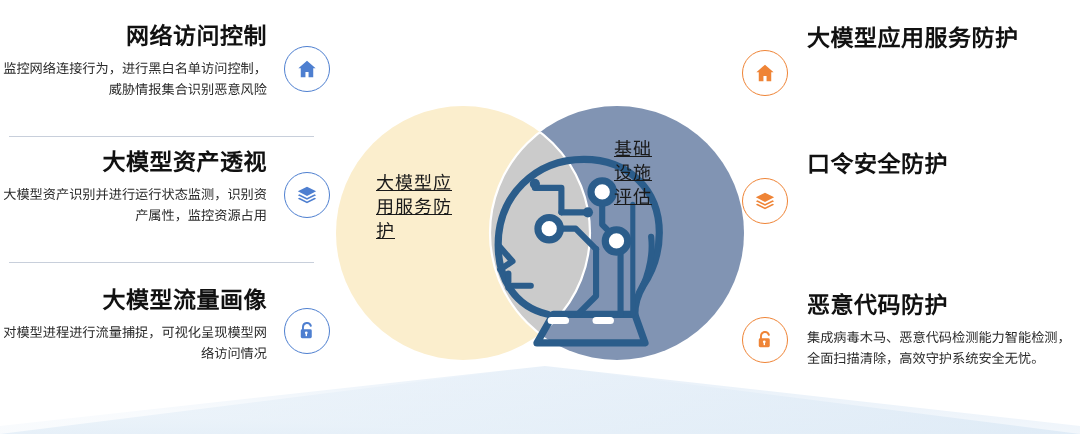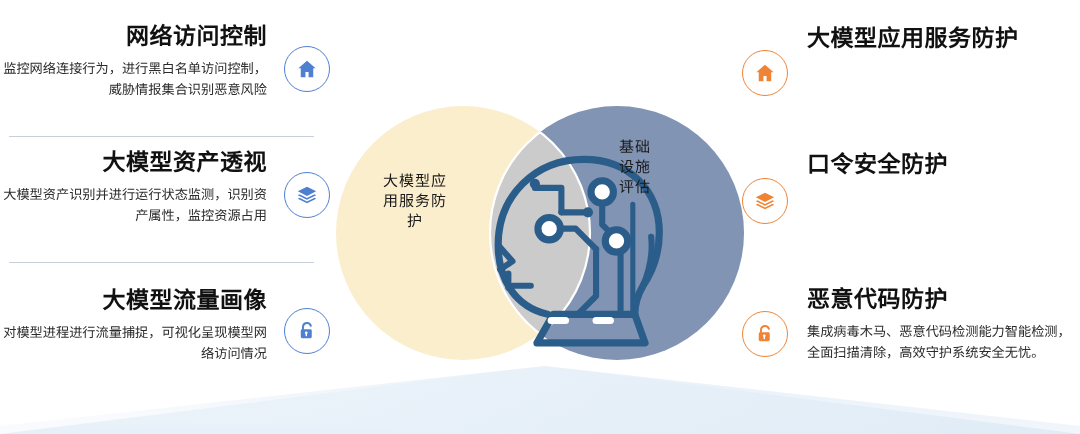--- a/index.html
+++ b/index.html
@@ -61,26 +61,26 @@
   }
   .badge.orange{border-color:#ef8436;}
 
   
   .divider{position:absolute;height:1px;background:#c8cfdb;}
   .divider.left{left:5px;width:305px;}
 
   
   .venn-label{
     position:absolute;
-    font-size:15px;
+    font-size:18px;
     line-height:1.33;
     color:#1a1a1a;
     font-family:"Liberation Serif","DejaVu Serif",serif;
-    text-align:center;
     letter-spacing:1px;
+    text-decoration:underline;
   }
 </style>
 </head>
 <body>
 
 <div id="stage">
 
   <svg class="ribbon" viewBox="0 0 1080 74" preserveAspectRatio="none">
     <defs>
       <linearGradient id="ribGrad" x1="0" y1="0" x2="0" y2="1">
@@ -232,21 +232,21 @@
             <path d="M12 15.4 L3.8 11.3 L2 12.2 L12 17.2 L22 12.2 L20.2 11.3 Z" fill="#ef8436"></path>
             <path d="M12 19.2 L3.8 15.1 L2 16 L12 21 L22 16 L20.2 15.1 Z" fill="#ef8436"></path>
           </svg>
         </span>
       </div>
       <div class="txt">
         <div class="f-title">口令安全防护</div>
       </div>
     </div>
 
-    <div class="feature" style="top:285px;">
+    <div class="feature" style="top:291px;">
       <div class="icon-wrap" style="padding-top:26px;">
         <span class="badge orange">
           <svg width="22" height="22" viewBox="0 0 24 24" aria-hidden="true">
             <path d="M7.6 10.4 V7.6 a4.4 4.4 0 0 1 8.6 -1.2" fill="none" stroke="#ef8436" stroke-width="2.1" stroke-linecap="round"></path>
             <rect x="5.2" y="10.2" width="12" height="9.6" rx="1.6" fill="#ef8436"></rect>
             <circle cx="11.2" cy="14" r="1.5" fill="#ffffff"></circle>
             <rect x="10.5" y="14.4" width="1.5" height="3.2" fill="#ffffff"></rect>
           </svg>
         </span>
       </div>

